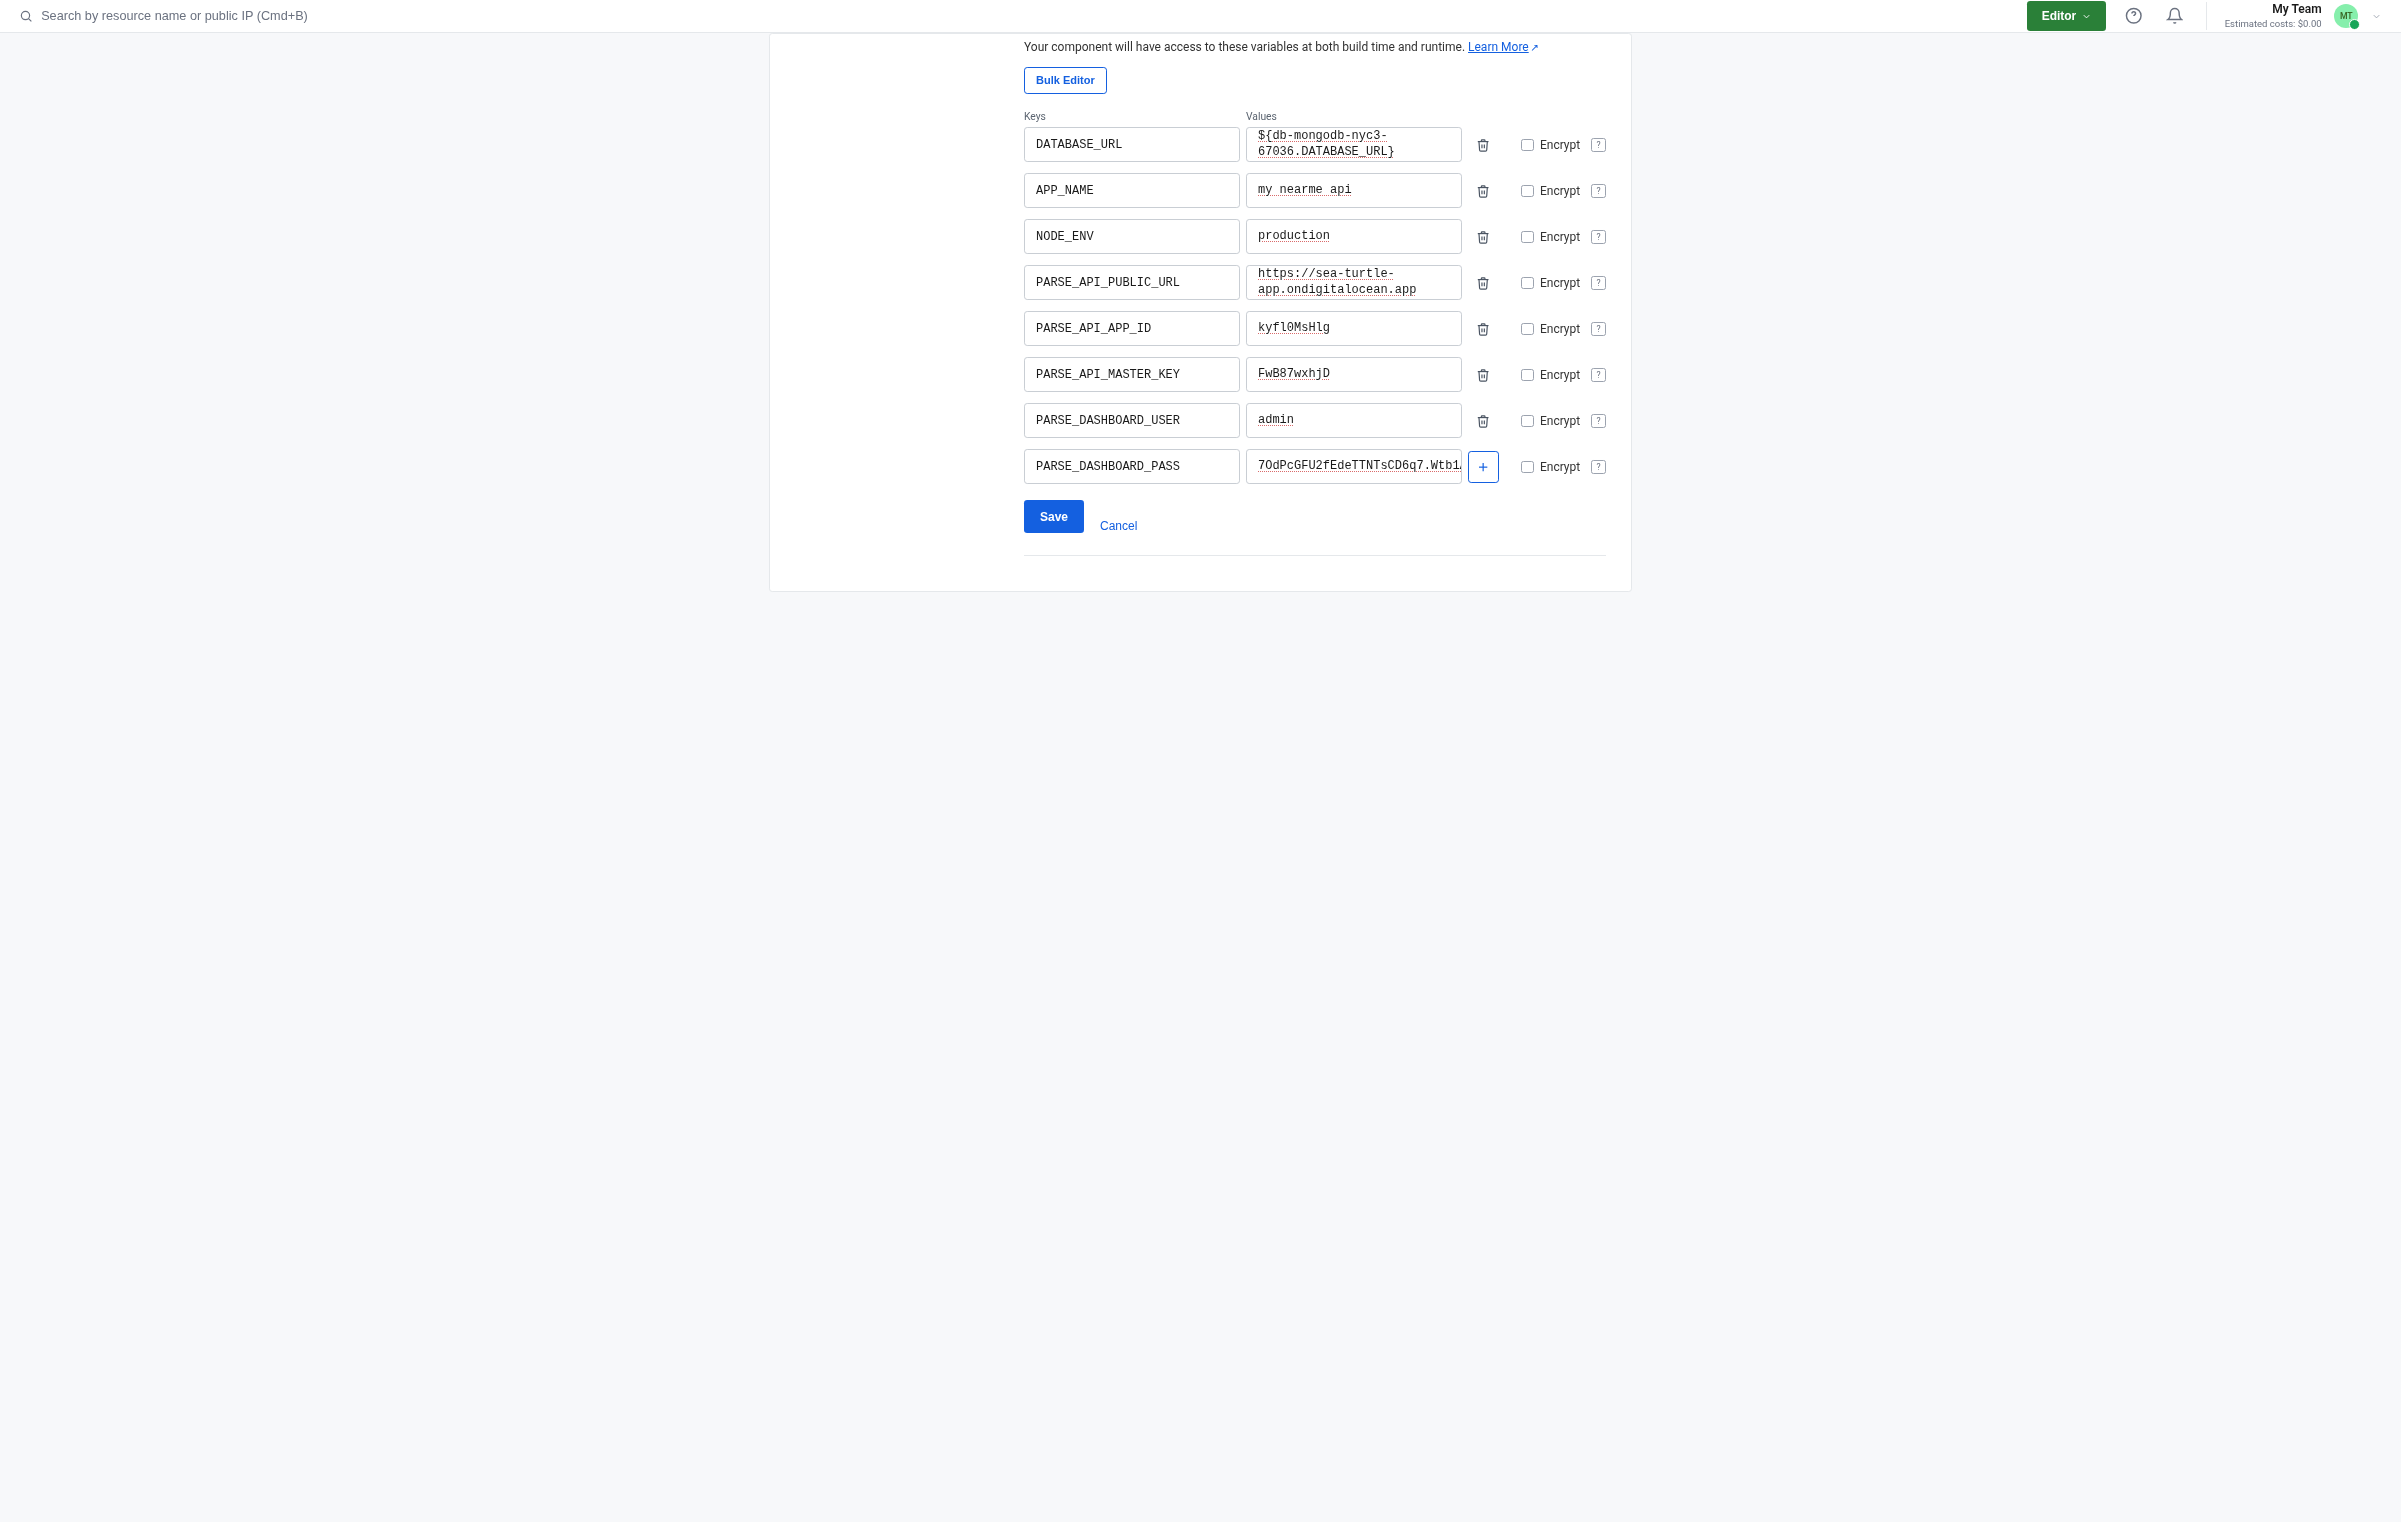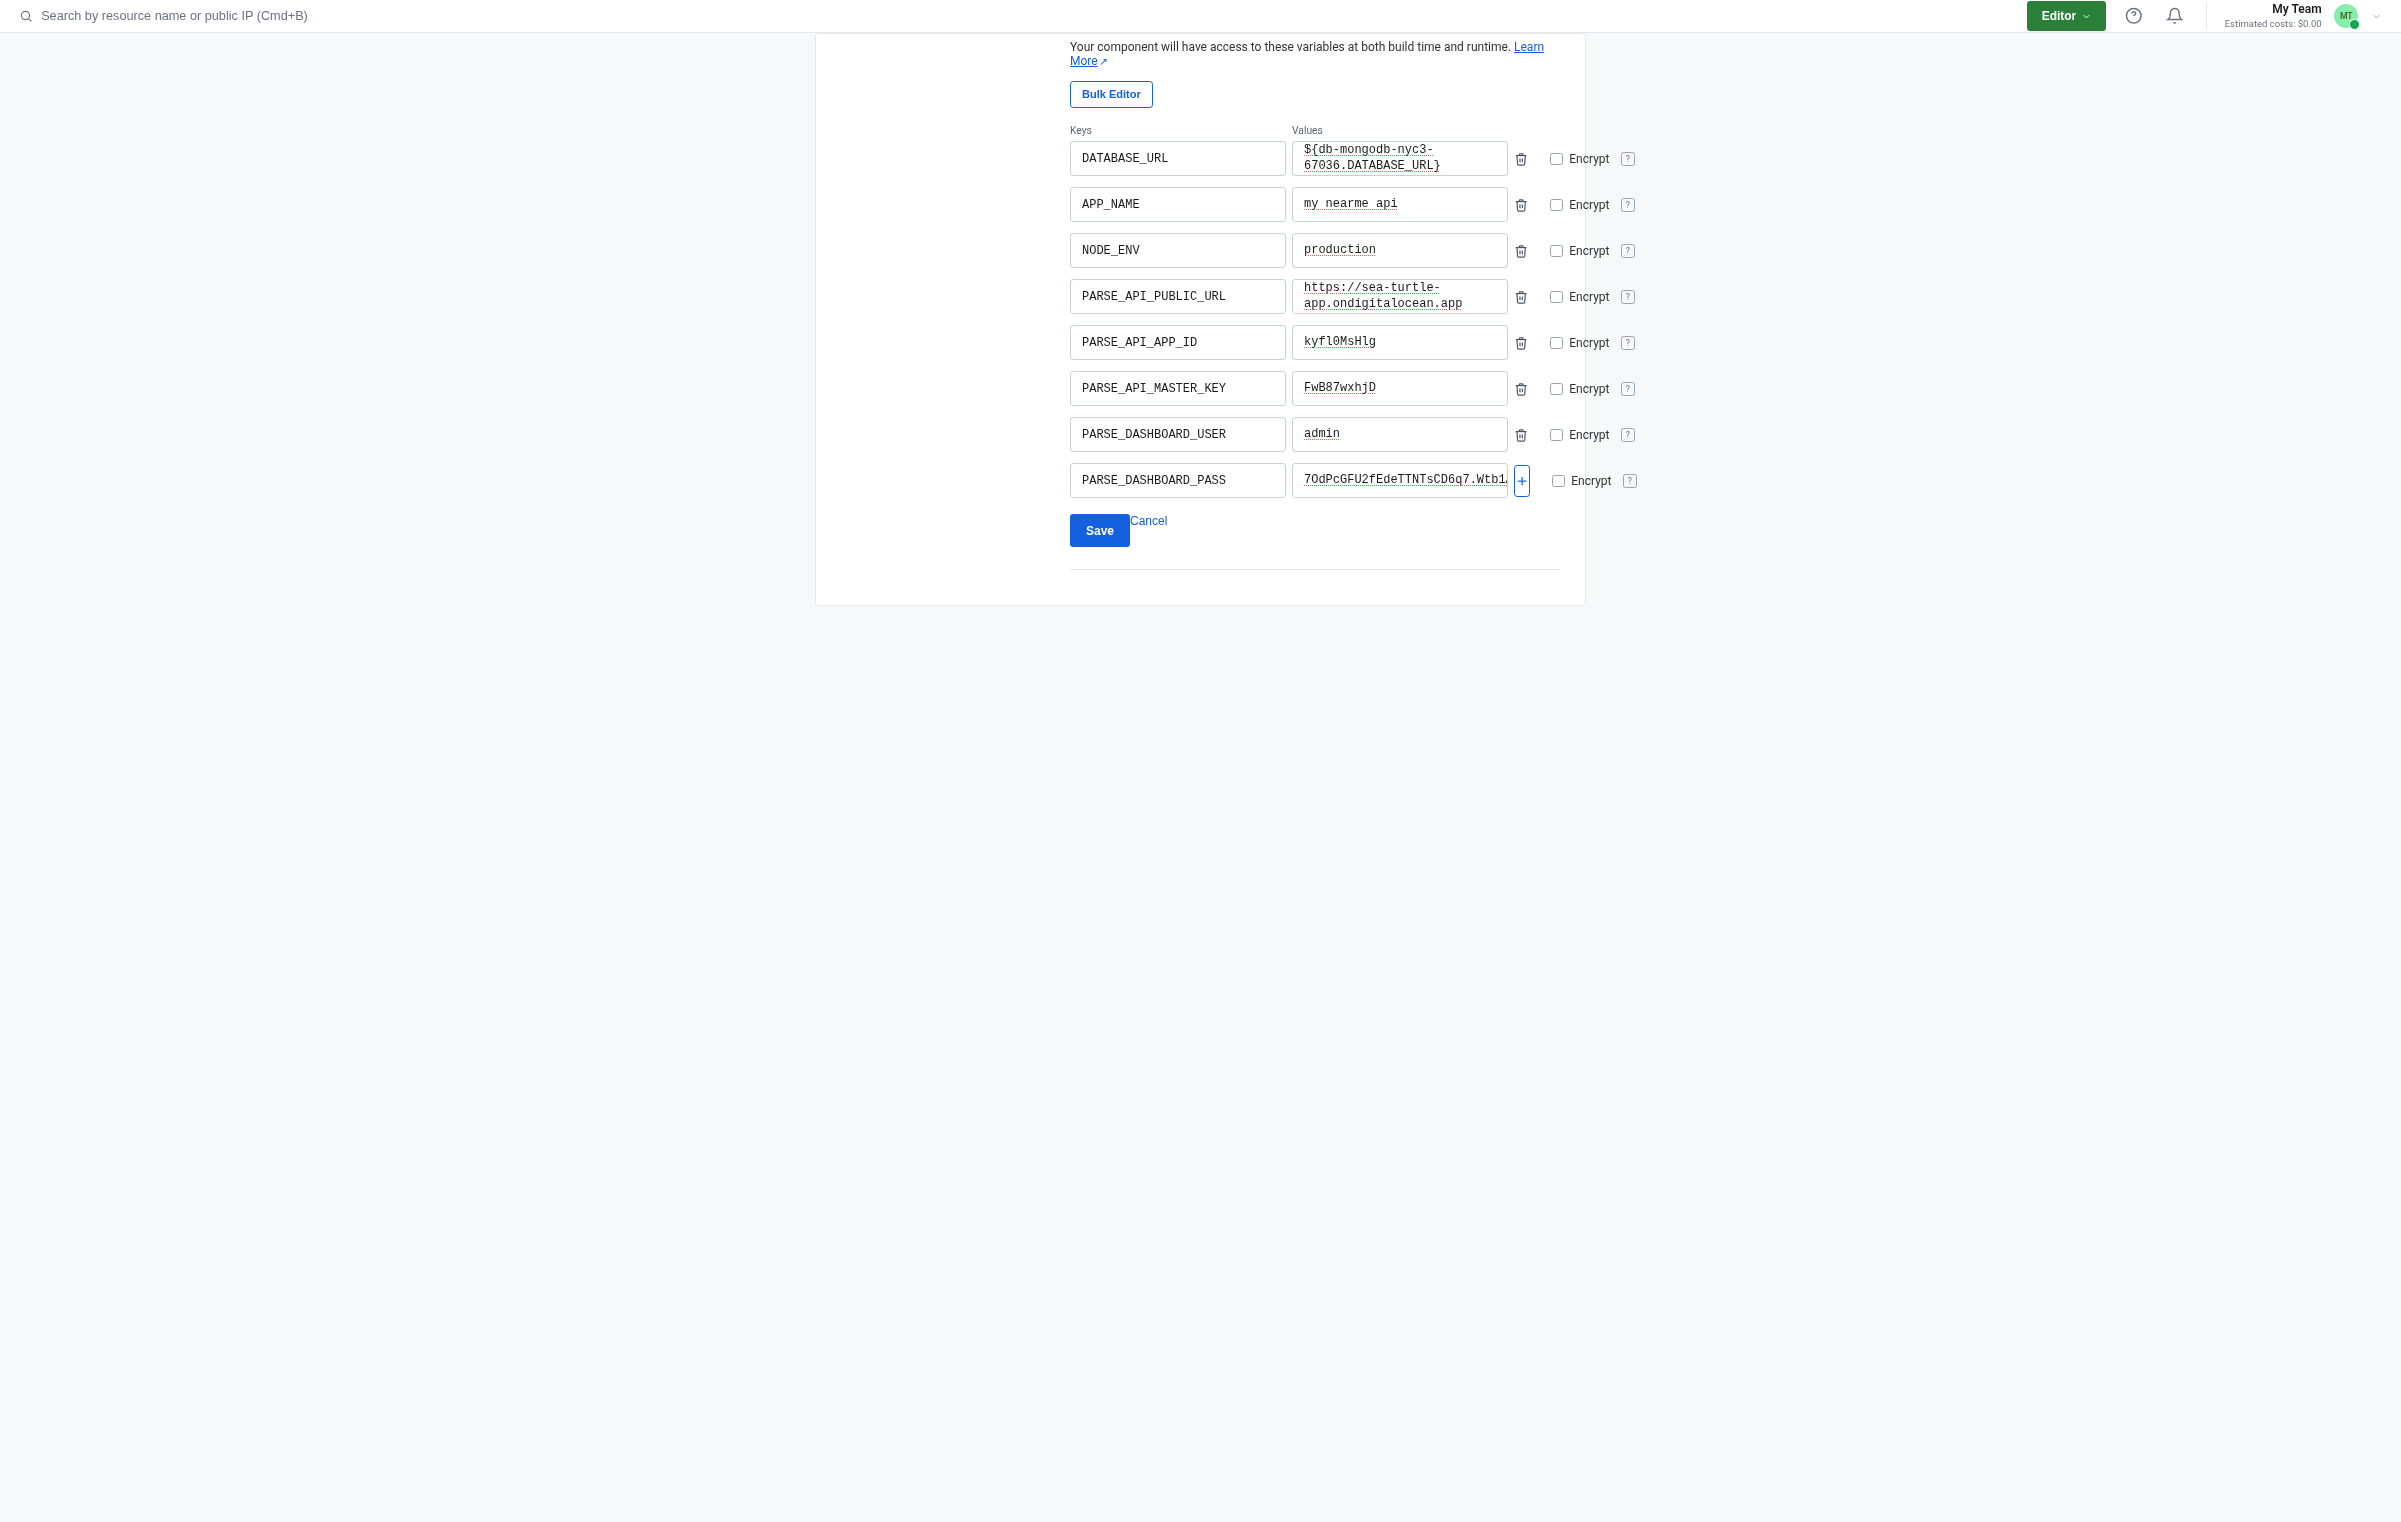--- a/index.html
+++ b/index.html
@@ -126,21 +126,21 @@
   }
   .page-wrap {
     display: flex;
     justify-content: center;
     padding: 0 19px;
   }
   .card {
     background: #fff;
     border: 0.8px solid #e5e8eb;
     border-radius: 3.2px;
-    width: 771px;
+    width: 863px;
     max-width: 100%;
     padding: 0 0 19px 0;
     margin-bottom: 19px;
   }
   .card-inner {
     padding-left: 254px;
     padding-right: 25.4px;
   }
   .intro-text {
     font-size: 12px;
@@ -250,21 +250,22 @@
     display: flex;
     align-items: center;
     justify-content: center;
     font-size: 8.7px;
     color: #6b7280;
     margin-left: 4.8px;
     cursor: pointer;
   }
   .actions-row {
     display: flex;
-    align-items: flex-start;
+    align-items: flex-end;
+    gap: 16px;
     margin-top: 16px;
     margin-bottom: 22px;
   }
   .btn-primary {
     background: #1460e0;
     color: #fff;
     border: none;
     border-radius: 3.2px;
     padding: 9.5px 16px;
     font-size: 12px;

